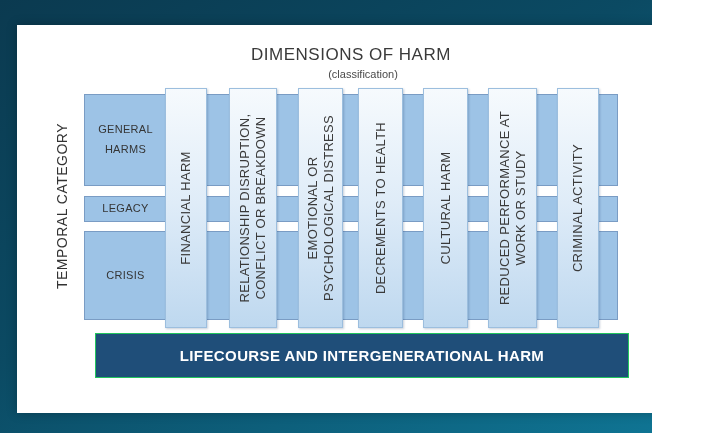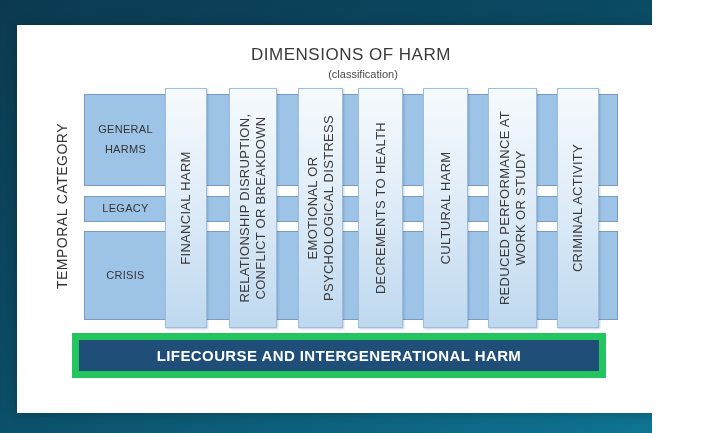--- a/index.html
+++ b/index.html
@@ -55,23 +55,23 @@
     box-sizing:border-box;
     box-shadow:1px 1px 2px rgba(30,60,100,0.25);
   }
   .vlabel{
     position:absolute; left:50%; top:50%; width:232px;
     transform:translate(-50%,-50%) rotate(-90deg);
     text-align:center; font-size:13px; line-height:1.25;
     letter-spacing:0.3px; color:var(--ink); white-space:pre-line;
   }
   .footer{
-    position:absolute; left:55px; top:308px; width:534px; height:45px;
+    position:absolute; left:78px; top:308px; width:534px; height:45px;
     background:var(--footer-fill);
-    border:7px solid #22c55e; box-sizing:border-box;
+    border:1px solid #22c55e; box-sizing:border-box;
     display:flex; align-items:center; justify-content:center;
   }
   .footer span{
     color:var(--footer-text); font-size:15px; font-weight:600; letter-spacing:0.4px;
   }
 </style>
 </head>
 <body>
 
 <div class="stage">

